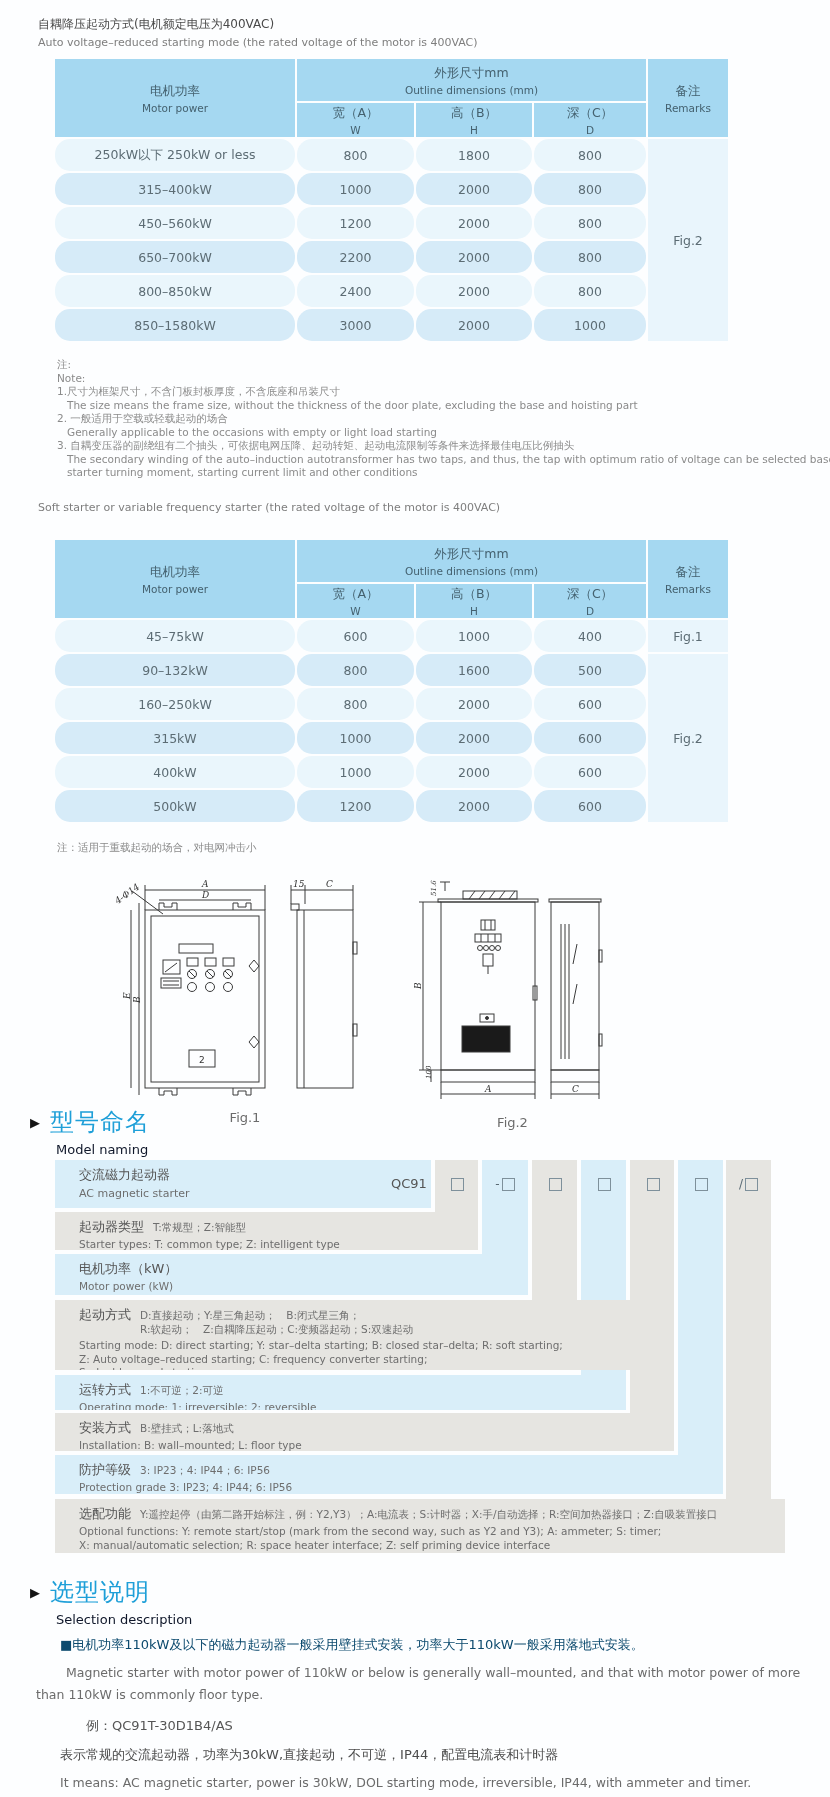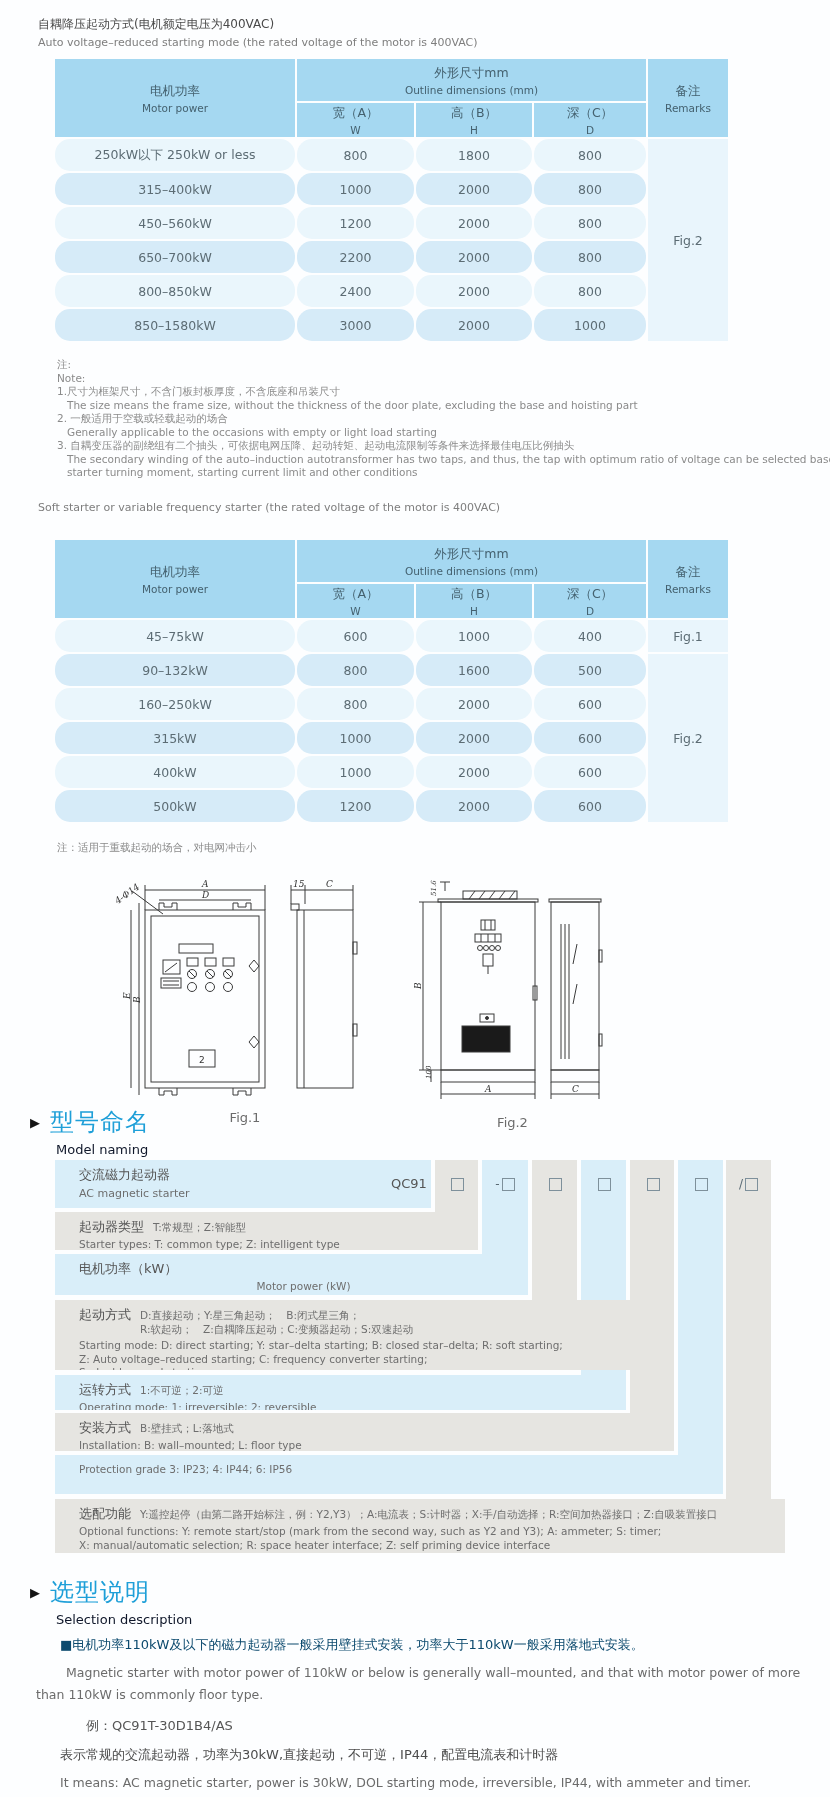--- a/index.html
+++ b/index.html
@@ -429,21 +429,21 @@
       <span class="sq"></span>
     </div>
 
   <div class="nrow gray" style="top:52px;height:38px;width:423px;">
     <div class="zl">
         <span class="lz">起动器类型</span>
         <span class="desc">T:常规型；Z:智能型</span>
       </div>
     <div class="en-line">Starter types: T: common type; Z: intelligent type</div>
   </div>
-  <div class="nrow blue" style="top:94px;height:41px;width:473px;text-align:center;">
+  <div class="nrow blue" style="top:94px;height:41px;width:473px;">
     <div class="zl">
         <span class="lz">电机功率（kW）</span>
         <span class="desc"></span>
       </div>
     <div class="en-line">Motor power (kW)</div>
   </div>
   <div class="nrow gray" style="top:140px;height:70px;width:588px;">
     <div class="zl">
         <span class="lz">起动方式</span>
         <span class="desc">D:直接起动；Y:星三角起动；　B:闭式星三角；
@@ -461,20 +461,24 @@
     <div class="en-line">Operating mode: 1: irreversible; 2: reversible</div>
   </div>
   <div class="nrow gray" style="top:253px;height:38px;width:619px;">
     <div class="zl">
         <span class="lz">安装方式</span>
         <span class="desc">B:壁挂式；L:落地式</span>
       </div>
     <div class="en-line">Installation: B: wall–mounted; L: floor type</div>
   </div>
   <div class="nrow blue" style="top:295px;height:39px;width:668px;">
+    <div class="zl">
+        <span class="lz">防护等级</span>
+        <span class="desc">3: IP23；4: IP44；6: IP56</span>
+      </div>
     <div class="en-line">Protection grade  3: IP23; 4: IP44; 6: IP56</div>
   </div>
   <div class="nrow gray" style="top:339px;height:54px;width:730px;">
     <div class="zl">
         <span class="lz">选配功能</span>
         <span class="desc">Y:遥控起停（由第二路开始标注，例：Y2,Y3）；A:电流表；S:计时器；X:手/自动选择；R:空间加热器接口；Z:自吸装置接口</span>
       </div>
     <div class="en-line">Optional functions: Y: remote start/stop (mark from the second way, such as Y2 and Y3); A: ammeter; S: timer;
 X: manual/automatic selection; R: space heater interface; Z: self priming device interface</div>
   </div>

